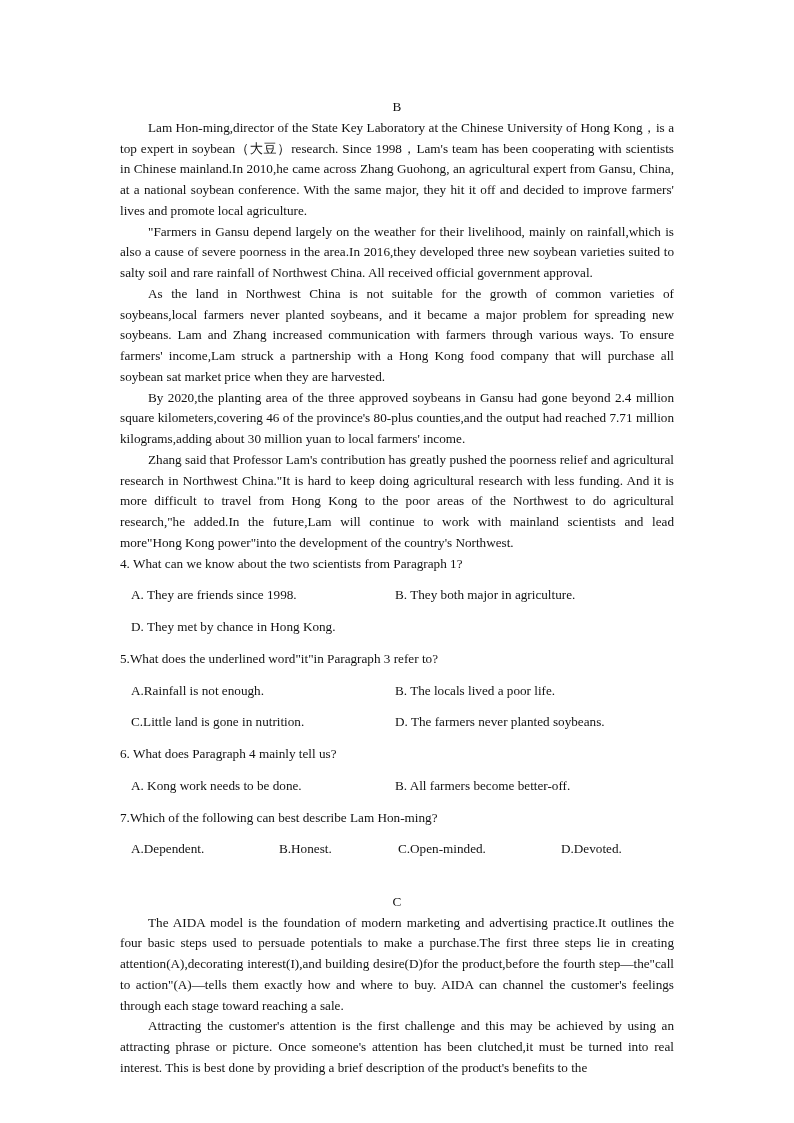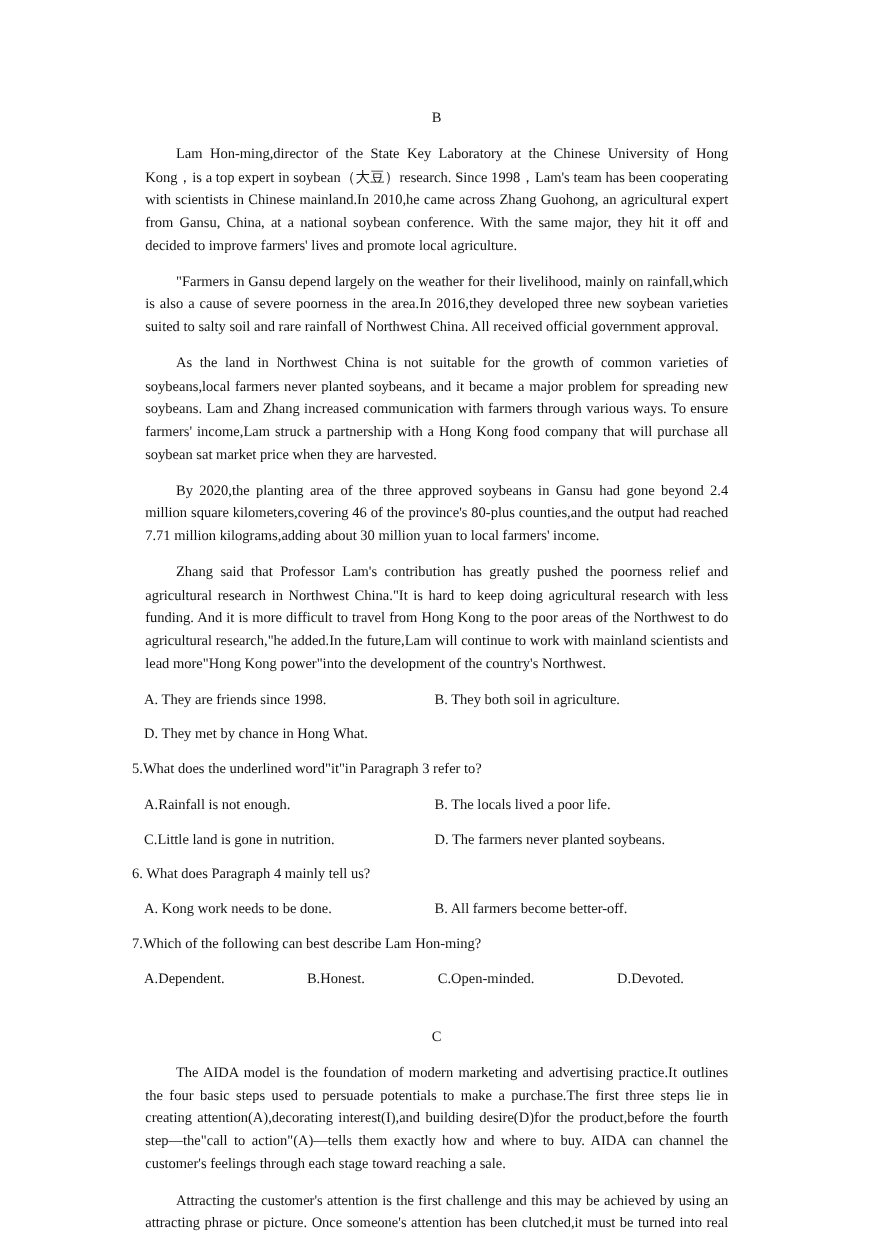--- a/index.html
+++ b/index.html
@@ -3,21 +3,21 @@
   <meta charset="utf-8">
   <style>
     html, body { margin: 0; padding: 0; background: #ffffff; }
     body { width: 794px; height: 1123px; position: relative; overflow: hidden; }
     .page {
       position: absolute; left: 120px; top: 97px; width: 554px;
       font-family: "Liberation Serif", "DejaVu Serif", serif;
       font-size: 13.2px; line-height: 20.75px; color: #111111;
     }
     .section-title { text-align: center; margin: 0; }
-    .para { text-align: justify; text-indent: 28px; margin: 12px; }
+    .para { text-align: justify; text-indent: 28px; margin: 0; }
     .question { margin: 0; }
     .opts { display: flex; margin: 11px; }
     .opts.two > span:nth-child(1) { width: 264px; }
     .opts.four > span { display: inline-block; }
     .opts.four > span:nth-child(1) { width: 148px; }
     .opts.four > span:nth-child(2) { width: 119px; }
     .opts.four > span:nth-child(3) { width: 163px; }
     .gap { height: 20.75px; }
   </style>
 </head>
@@ -25,26 +25,27 @@
 
 <div class="page">
   <p class="section-title">B</p>
   <p class="para">Lam Hon-ming,director of the State Key Laboratory at the Chinese University of Hong Kong，is a top expert in soybean（大豆）research. Since 1998，Lam's team has been cooperating with scientists in Chinese mainland.In 2010,he came across Zhang Guohong, an agricultural expert from Gansu, China, at a national soybean conference. With the same major, they hit it off and decided to improve farmers' lives and promote local agriculture.</p>
   <p class="para">"Farmers in Gansu depend largely on the weather for their livelihood, mainly on rainfall,which is also a cause of severe poorness in the area.In 2016,they developed three new soybean varieties suited to salty soil and rare rainfall of Northwest China. All received official government approval.</p>
   <p class="para">As the land in Northwest China is not suitable for the growth of common varieties of soybeans,local farmers never planted soybeans, and it became a major problem for spreading new soybeans. Lam and Zhang increased communication with farmers through various ways. To ensure farmers' income,Lam struck a partnership with a Hong Kong food company that will purchase all soybean sat market price when they are harvested.</p>
   <p class="para">By 2020,the planting area of the three approved soybeans in Gansu had gone beyond 2.4 million square kilometers,covering 46 of the province's 80-plus counties,and the output had reached 7.71 million kilograms,adding about 30 million yuan to local farmers' income.</p>
   <p class="para">Zhang said that Professor Lam's contribution has greatly pushed the poorness relief and agricultural research in Northwest China."It is hard to keep doing agricultural research with less funding. And it is more difficult to travel from Hong Kong to the poor areas of the Northwest to do agricultural research,"he added.In the future,Lam will continue to work with mainland scientists and lead more"Hong Kong power"into the development of the country's Northwest.</p>
 
   <div>
+    <p class="question">4. What can we know about the two scientists from Paragraph 1?</p>
     <div class="opts two">
       <span>A. They are friends since 1998.</span>
-      <span>B.  They both soil in agriculture.</span>
+      <span>B.  They both major in agriculture.</span>
     </div>
     <div class="opts two">
-      <span>D. They met by chance in Hong What.</span>
+      <span>D. They met by chance in Hong Kong.</span>
     </div>
   </div>
 
   <div>
     <p class="question">5.What does the underlined word"it"in Paragraph 3 refer to?</p>
     <div class="opts two">
       <span>A.Rainfall  is not enough.</span>
       <span>B. The locals lived a poor life.</span>
     </div>
     <div class="opts two">

